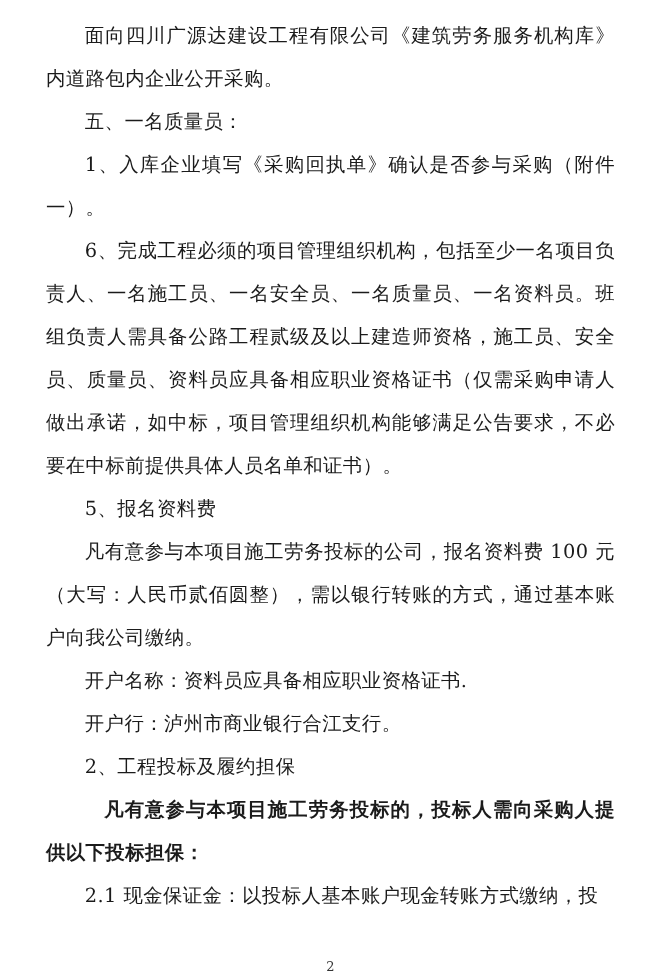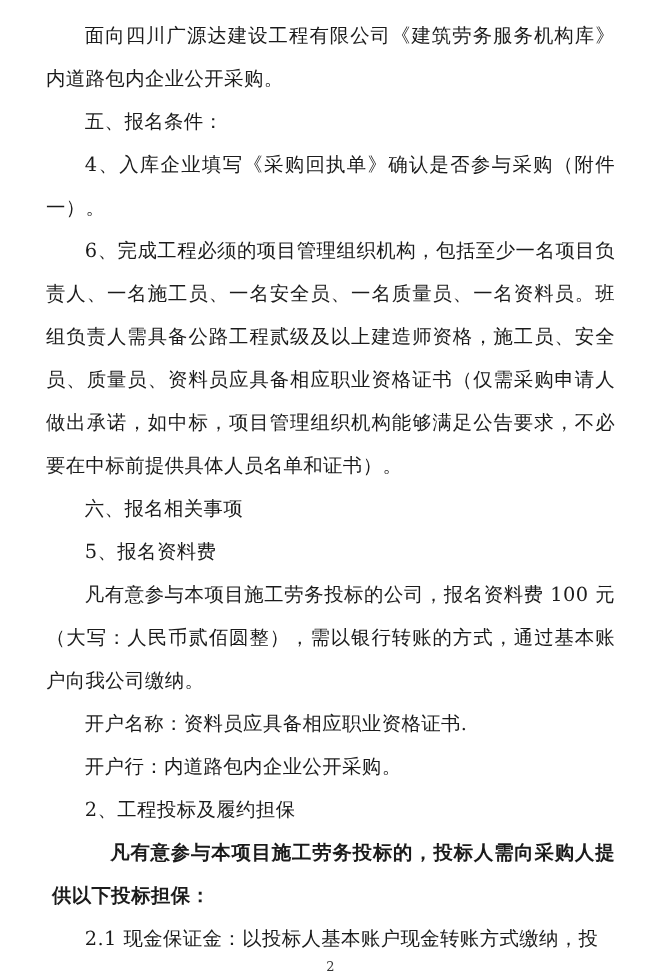--- a/index.html
+++ b/index.html
@@ -29,21 +29,20 @@
     text-align: justify;
     text-justify: inter-ideograph;
   }
   p.para {
     margin: 0;
     text-indent: 2em;
   }
   p.para.bold-indent {
     text-indent: 3em;
     font-weight: bold;
-    margin-left: 6px;
   }
   .page-number {
     position: absolute;
     left: 0;
     right: 0;
     bottom: 6px;
     text-align: center;
     font-size: 13px;
     font-family: "DejaVu Serif", "Liberation Serif", serif;
     color: #333;
@@ -52,26 +51,25 @@
   .doc-body p {
     text-rendering: geometricPrecision;
   }
 </style>
 </head>
 <body>
 
 <div class="page">
   <div class="doc-body">
     <p class="para">面向四川广源达建设工程有限公司《建筑劳务服务机构库》内道路包内企业公开采购。</p>
-    <p class="para">五、报名条件：</p>
-    <p class="para">4、入库企业填写《采购回执单》确认是否参与采购（附件一）。</p>
+    <p class="para">五、一名质量员：</p>
+    <p class="para">1、入库企业填写《采购回执单》确认是否参与采购（附件一）。</p>
     <p class="para">6、完成工程必须的项目管理组织机构，包括至少一名项目负责人、一名施工员、一名安全员、一名质量员、一名资料员。班组负责人需具备公路工程贰级及以上建造师资格，施工员、安全员、质量员、资料员应具备相应职业资格证书（仅需采购申请人做出承诺，如中标，项目管理组织机构能够满足公告要求，不必要在中标前提供具体人员名单和证书）。</p>
-    <p class="para">六、报名相关事项</p>
     <p class="para">5、报名资料费</p>
     <p class="para">凡有意参与本项目施工劳务投标的公司，报名资料费 100 元（大写：人民币贰佰圆整），需以银行转账的方式，通过基本账户向我公司缴纳。</p>
     <p class="para">开户名称：资料员应具备相应职业资格证书.</p>
-    <p class="para">开户行：内道路包内企业公开采购。</p>
+    <p class="para">开户行：泸州市商业银行合江支行。</p>
     <p class="para">2、工程投标及履约担保</p>
     <p class="para bold-indent">凡有意参与本项目施工劳务投标的，投标人需向采购人提供以下投标担保：</p>
     <p class="para">2.1  现金保证金：以投标人基本账户现金转账方式缴纳，投</p>
   </div>
   <div class="page-number">2</div>
 </div>
 
 </body></html>

